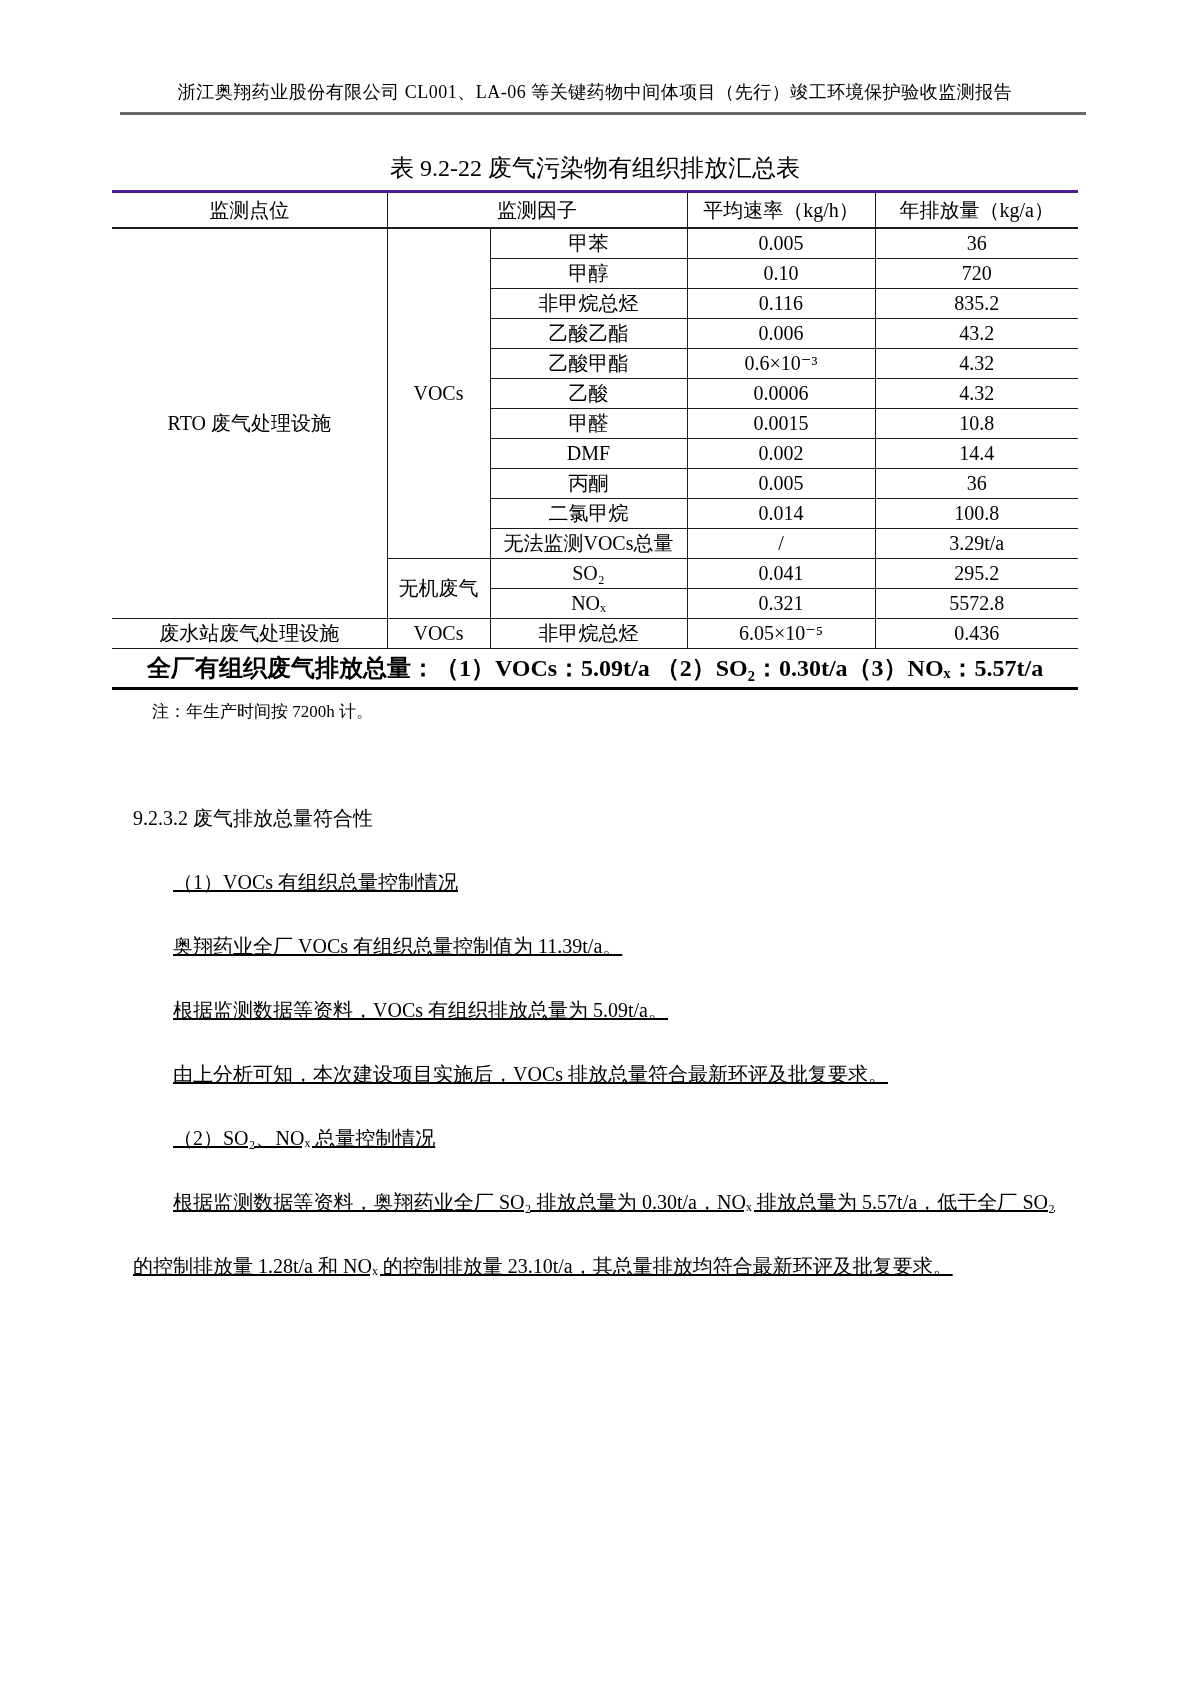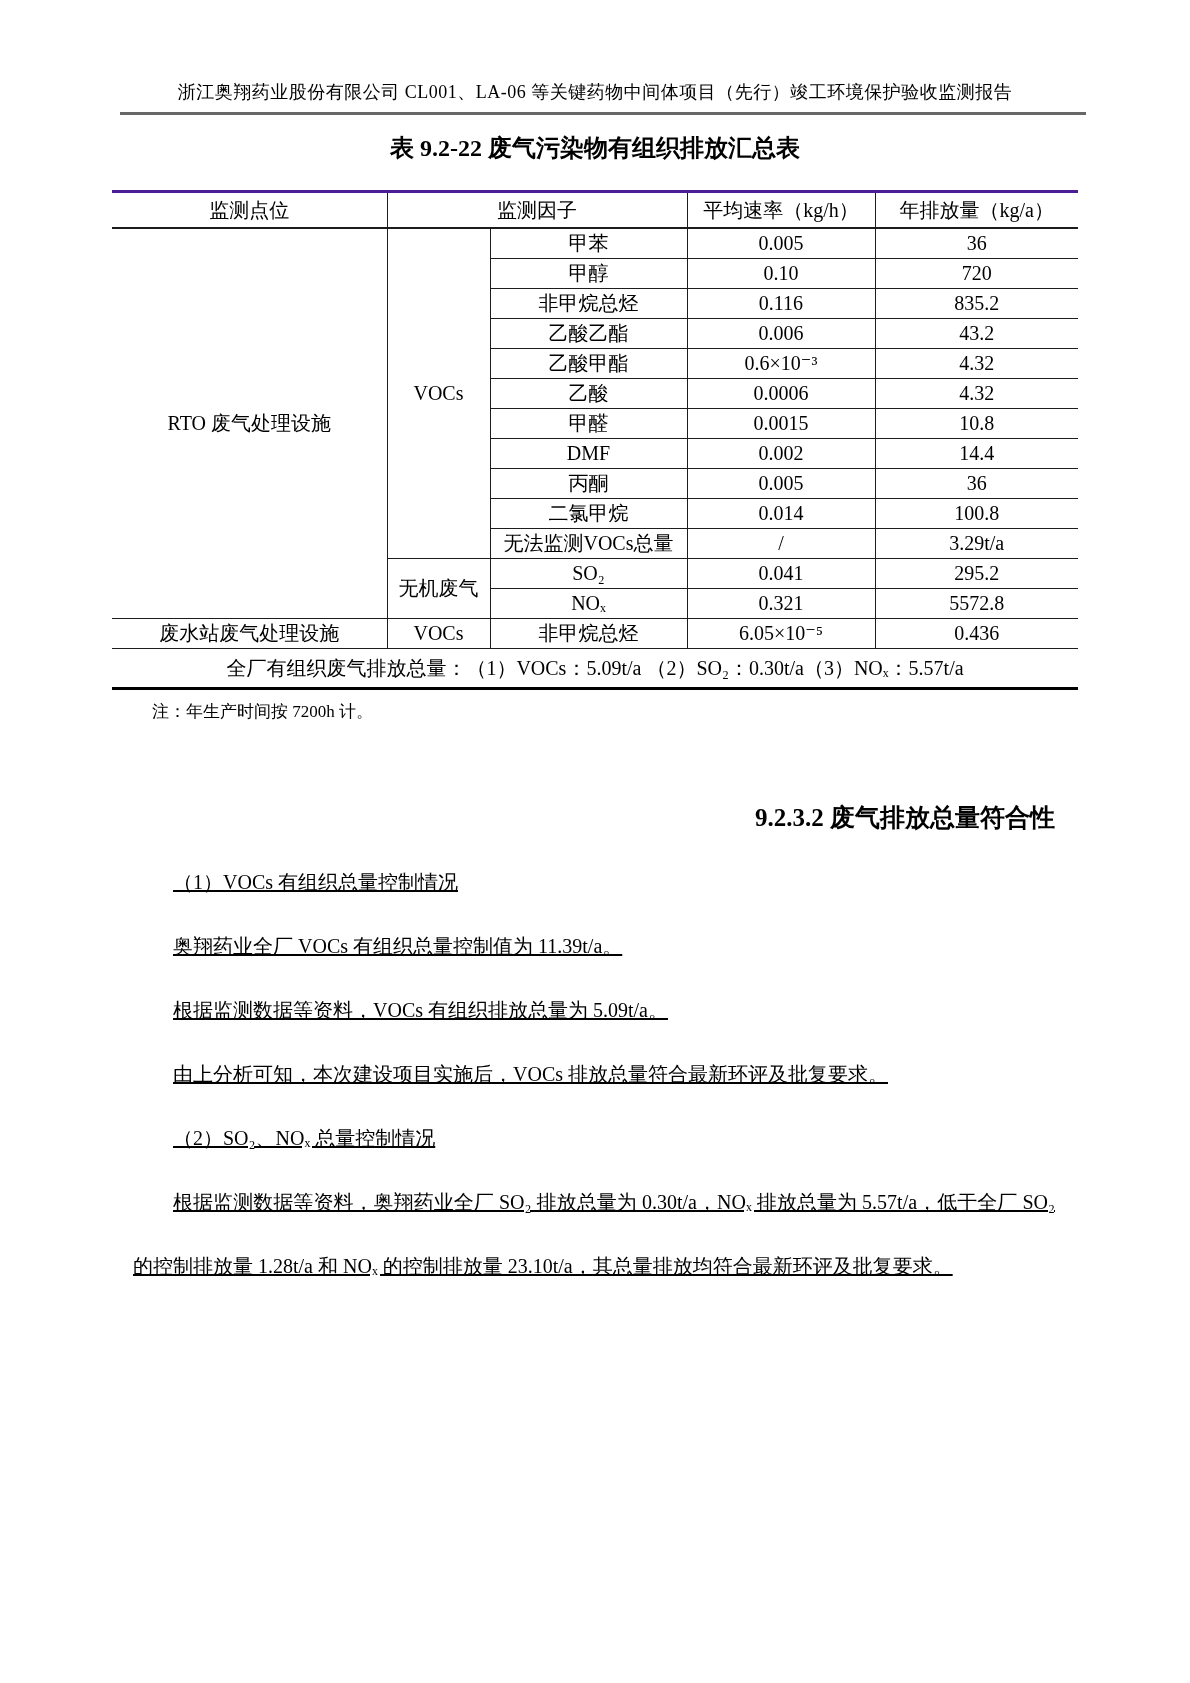--- a/index.html
+++ b/index.html
@@ -15,22 +15,22 @@
     position:absolute; top:80px; left:0; width:1190px;
     text-align:center; font-size:18px; letter-spacing:0.5px;
   }
   .page-header-rule {
     position:absolute; top:112px; left:120px; width:966px; height:3px;
     background:#676767;
   }
 
   
   .table-title {
-    position:absolute; top:132px; left:0; width:1190px;
-    text-align:center; font-size:24px; font-weight:bold;
+    position:absolute; top:152px; left:0; width:1190px;
+    text-align:center; font-size:24px; font-weight:normal;
   }
 
   
   .tbl-wrap { position:absolute; top:190px; left:112px; }
   table.tbl {
     border-collapse:collapse; table-layout:fixed; width:966px;
     font-size:20px; text-align:center;
     border-top:3px solid #4c1d95; border-bottom:3px solid #000;
   }
   .tbl th, .tbl td {
@@ -38,29 +38,29 @@
     vertical-align:middle; font-weight:normal; line-height:1.45;
   }
   .tbl th { height:34px; border-top:none; border-bottom:2px solid #1c1c1c; }
   .tbl td { height:29px; }
   .c-site   { border-left:none !important; }
   .c-annual { border-right:none !important; }
   .c-factor { white-space:nowrap; }
   .c-cat    { padding:0 15px; }
   td.total-cell {
     border-left:none !important; border-right:none !important; border-bottom:none !important;
-    height:38px; font-size:20px;
+    height:38px; font-size:24px;font-weight:bold;
   }
 
   
   .table-note { position:absolute; top:700px; left:152px; font-size:17px; }
 
   
   .section { position:absolute; top:796px; left:133px; width:922px; }
-  .section-heading { margin:0 0 10px 0; font-size:25px; font-weight:bold; line-height:44px;text-align:right; }
+  .section-heading { margin:0 0 10px 0; font-size:20px; font-weight:normal; line-height:44px; }
   .section p {
     margin:0; font-size:20px; line-height:64px;
     text-indent:2em; text-align:justify;text-decoration:underline;
   }
 
   
   .footer { position:absolute; top:1546px; left:0; width:1190px; font-size:17px; }
   .footer-org { position:absolute; left:160px; top:0; }
   .footer-page { position:absolute; left:0; top:0; width:1190px; text-align:center; }
 </style>

